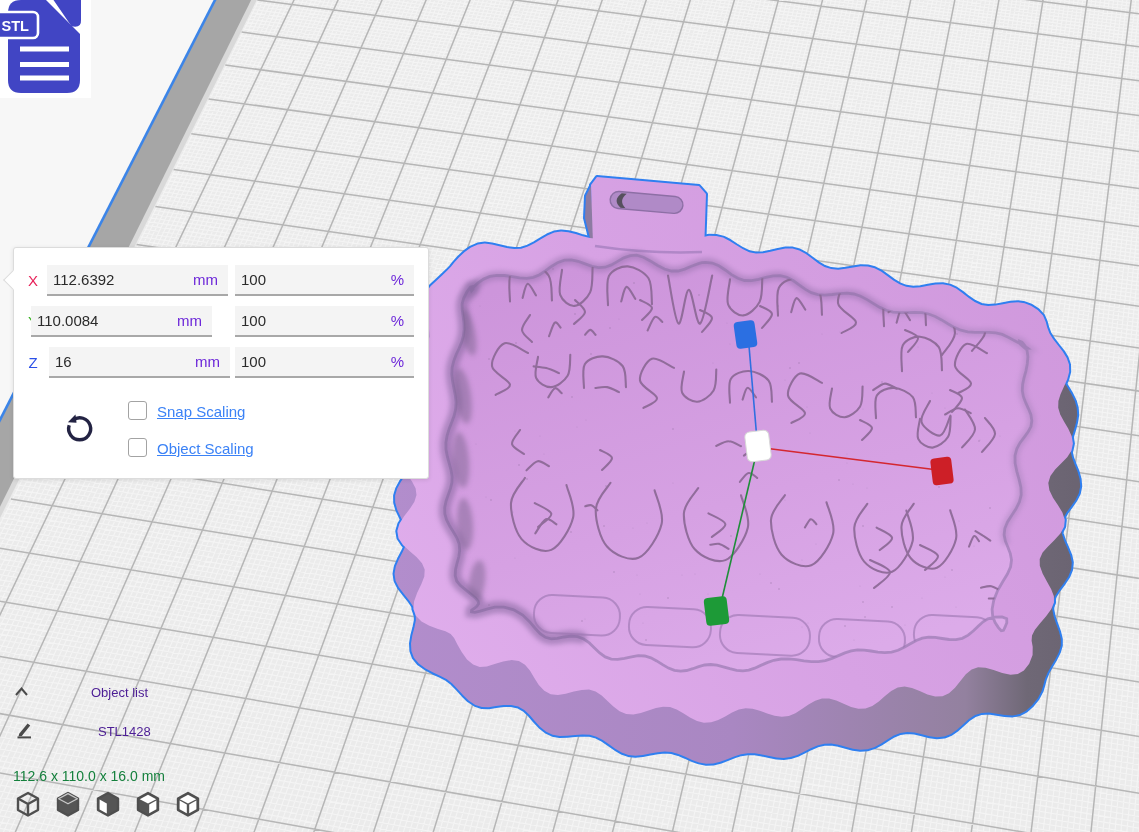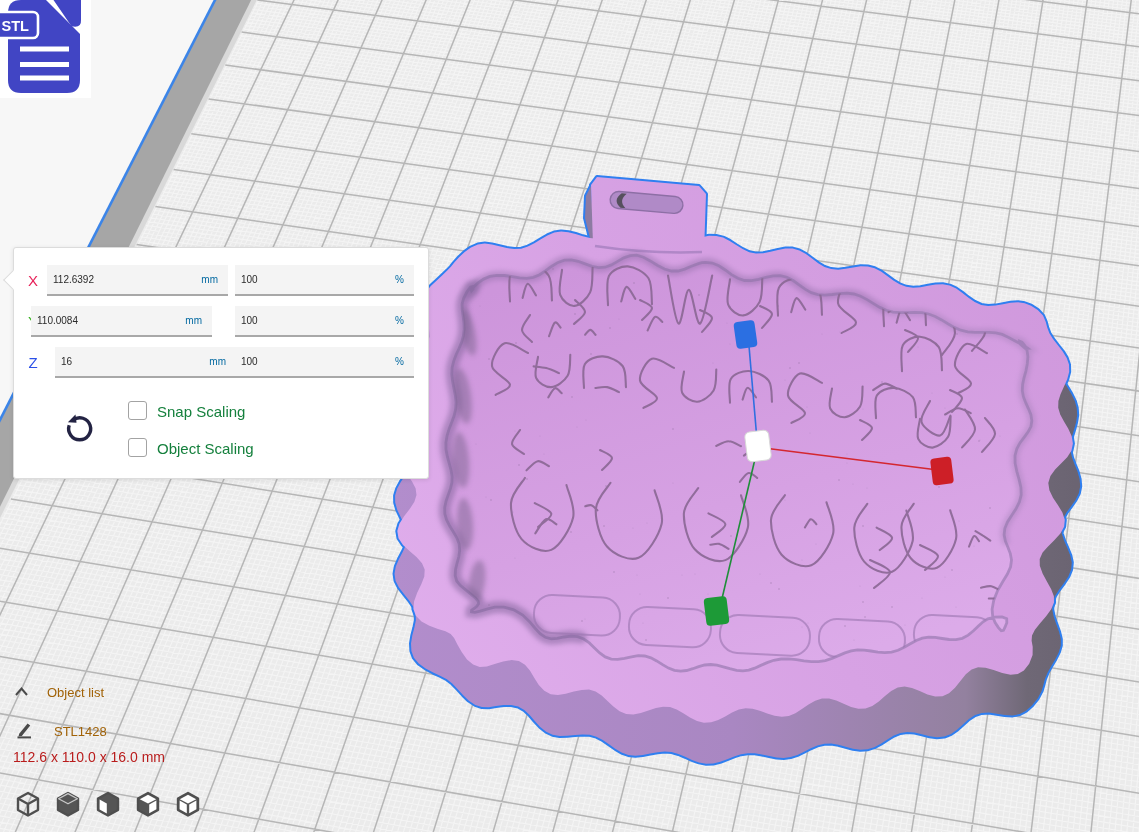--- a/index.html
+++ b/index.html
@@ -1,25 +1,25 @@
 <!DOCTYPE html>
 <html><head><meta charset="utf-8">
 <style>
 * { margin:0; padding:0; box-sizing:border-box; }
 html,body { width:1139px; height:832px; overflow:hidden; font-family:"Liberation Sans", sans-serif; background:#f7f7f7; }
 #stage { position:relative; width:1139px; height:832px; overflow:hidden; }
 .abs { position:absolute; }
 #panel { left:13px; top:247px; width:416px; height:232px; background:#fff; border:1px solid #dcdcdc; border-radius:3px; box-shadow:0 1px 4px rgba(0,0,0,0.10); }
 #panel-arrow { left:-8px; top:25px; width:14px; height:14px; background:#fff; border-left:1px solid #dcdcdc; border-bottom:1px solid #dcdcdc; transform:rotate(45deg); }
 .axlab { width:16px; text-align:center; font-size:15px; line-height:31px; }
-.field { height:31px; background:#f4f4f4; border-bottom:2px solid #a8a8a8; font-size:10px; color:#2b2b2b; line-height:29px; padding:0 10px 2px 6px; }
-.unit { float:right; color:#0369a1; }
+.field { height:31px; background:#f4f4f4; border-bottom:2px solid #a8a8a8; font-size:15px; color:#2b2b2b; line-height:29px; padding:0 10px 2px 6px; }
+.unit { float:right; color:#6d28d9; }
 .cb { width:19px; height:19px; background:#fff; border:1.5px solid #a3a3a3; border-radius:3px; }
-.cblab { font-size:15px; color:#15803d; }
-.smtext { font-size:13px; color:#a16207; }
+.cblab { font-size:15px; color:#3b82f6;text-decoration:underline; }
+.smtext { font-size:13px; color:#4c1d95;margin-left:44px; }
 </style></head>
 <body>
 <div id="stage">
 
 <div class="abs" style="left:0;top:0"><svg width="1139" height="832" viewBox="0 0 1139 832" xmlns="http://www.w3.org/2000/svg">
 <rect x="0" y="0" width="1139" height="832" fill="#f7f7f7"></rect>
 <clipPath id="plateclip">
           <path d="M341.1 -175.9L-302.6 1123.0L0 832L1139 832L1139 0Z"></path>
         </clipPath>
 
@@ -332,21 +332,21 @@
 
   <div class="abs axlab" style="left:11px;top:17px;color:#e8235a">X</div>
   <div class="abs field" style="left:33px;top:17px;width:181px">112.6392<span class="unit">mm</span></div>
   <div class="abs field" style="left:221px;top:17px;width:179px">100<span class="unit">%</span></div>
 
   <div class="abs axlab" style="left:11px;top:58px;color:#3bb324">Y</div>
   <div class="abs field" style="left:17px;top:58px;width:181px">110.0084<span class="unit">mm</span></div>
   <div class="abs field" style="left:221px;top:58px;width:179px">100<span class="unit">%</span></div>
 
   <div class="abs axlab" style="left:11px;top:99px;color:#2b50e8">Z</div>
-  <div class="abs field" style="left:41px;top:99px;width:181px">16<span class="unit">mm</span></div>
+  <div class="abs field" style="left:35px;top:99px;width:181px">16<span class="unit">mm</span></div>
   <div class="abs field" style="left:221px;top:99px;width:179px">100<span class="unit">%</span></div>
 
   <svg class="abs" style="left:49px;top:165px" width="32" height="32" viewBox="0 0 32 32">
     <path d="M 10.1 6.9 A 11 11 0 1 1 6.2 12.3" fill="none" stroke="#232343" stroke-width="3.4"></path>
     <path d="M 12.5 1.5 L 13.5 9.8 L 4.9 9.2 Z" fill="#232343"></path>
   </svg>
 
   <div class="abs cb" style="left:114px;top:153px"></div>
   <div class="abs cblab" style="left:143px;top:155px">Snap Scaling</div>
 
@@ -360,21 +360,21 @@
 
 <div class="abs smtext" style="left:47px;top:685px">Object list</div>
 
 <svg class="abs" style="left:15px;top:720px" width="20" height="19" viewBox="0 0 20 19">
 <path d="M4.2 13.8 L12.6 3.4 L15.2 5.5 L6.8 15.9 L3.6 16.3 Z" fill="#4a4a4a"></path>
 <rect x="2.5" y="16.4" width="13.5" height="2" fill="#4a4a4a"></rect>
 </svg>
 
 <div class="abs smtext" style="left:54px;top:724px">STL1428</div>
 
-<div class="abs" style="left:13px;top:749px;font-size:14px;color:#b91c1c">112.6 x 110.0 x 16.0 mm</div>
+<div class="abs" style="left:13px;top:768px;font-size:14px;color:#15803d">112.6 x 110.0 x 16.0 mm</div>
 
 <svg class="abs" style="left:14px;top:790px" width="200" height="30" viewBox="0 0 200 30">
 <g stroke="#4f4f4f" stroke-width="2.4" stroke-linejoin="round">
 
   <g fill="none">
     <path d="M14 3 L24 8.5 L24 20 L14 25.5 L4 20 L4 8.5 Z"></path>
     <path d="M4 8.5 L14 14 L24 8.5 M14 14 L14 25.5"></path>
   </g>
 
   <g transform="translate(40 0)">

